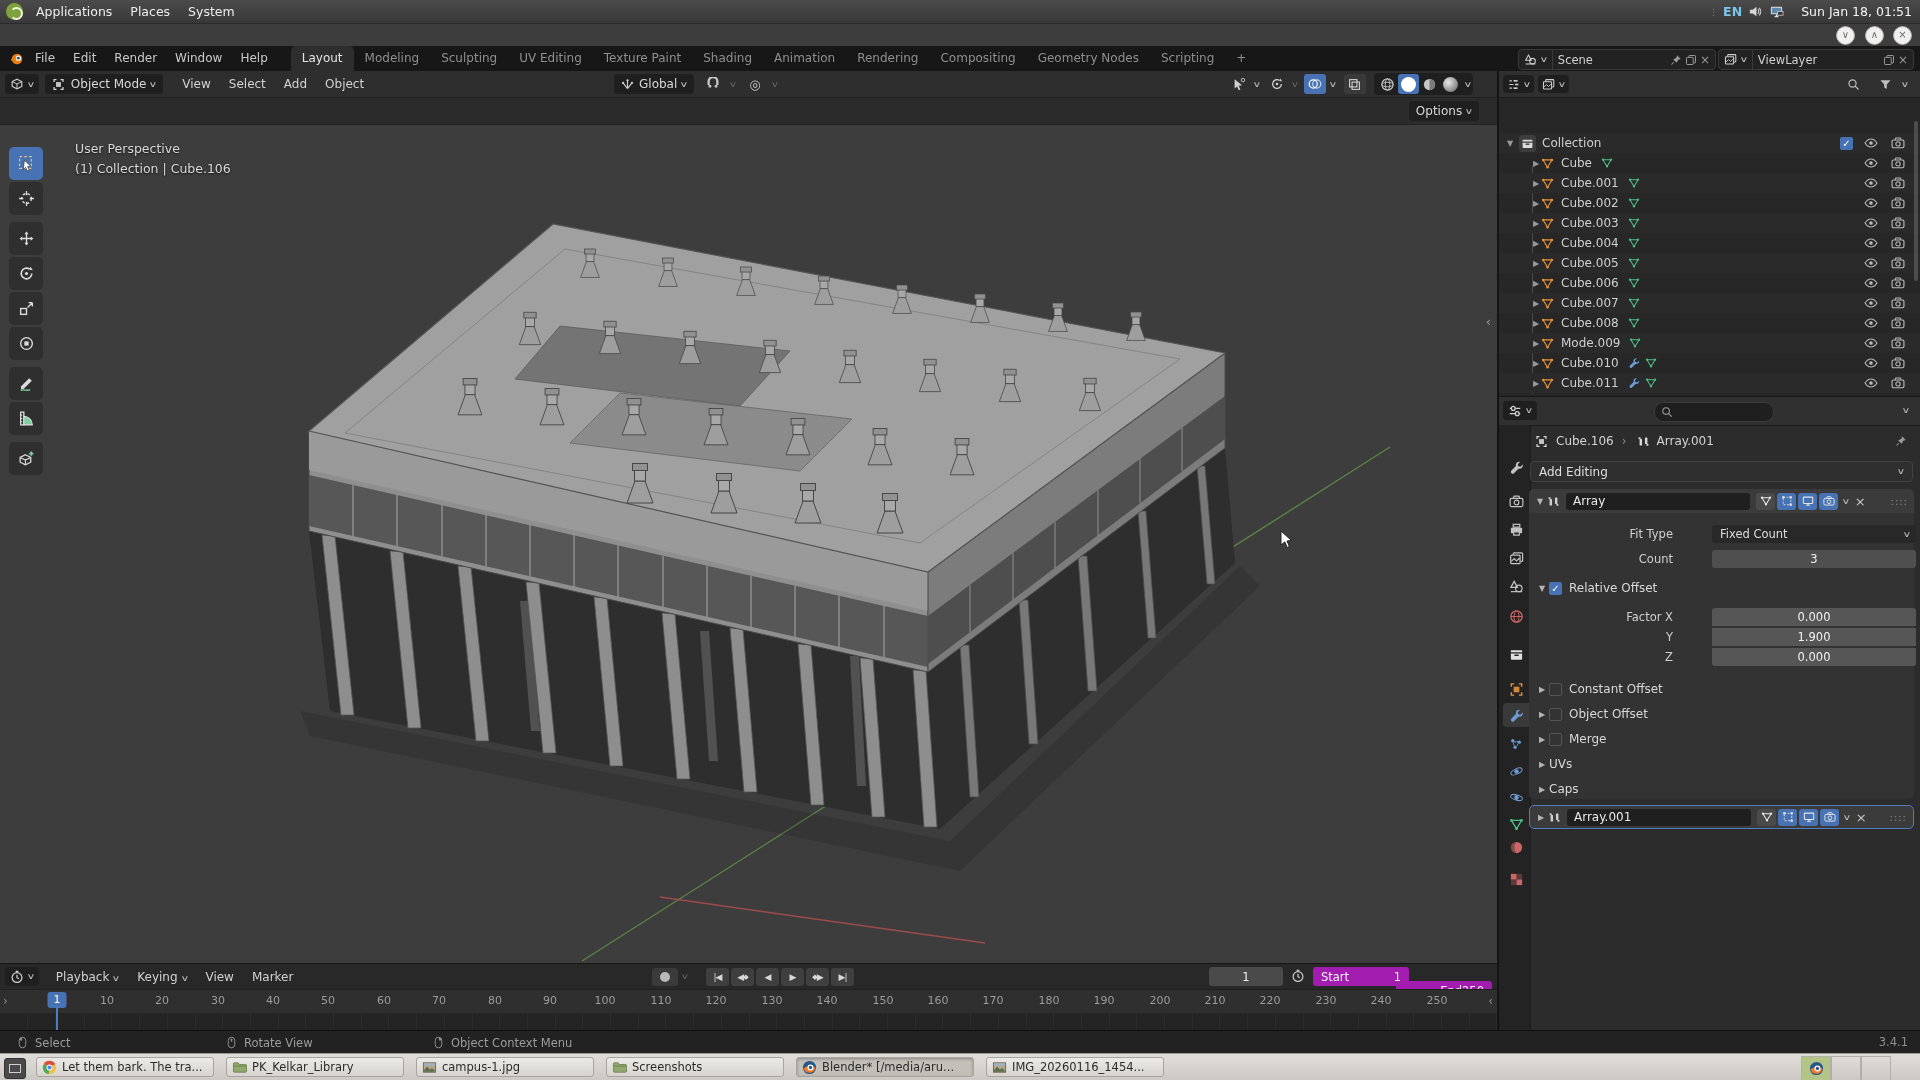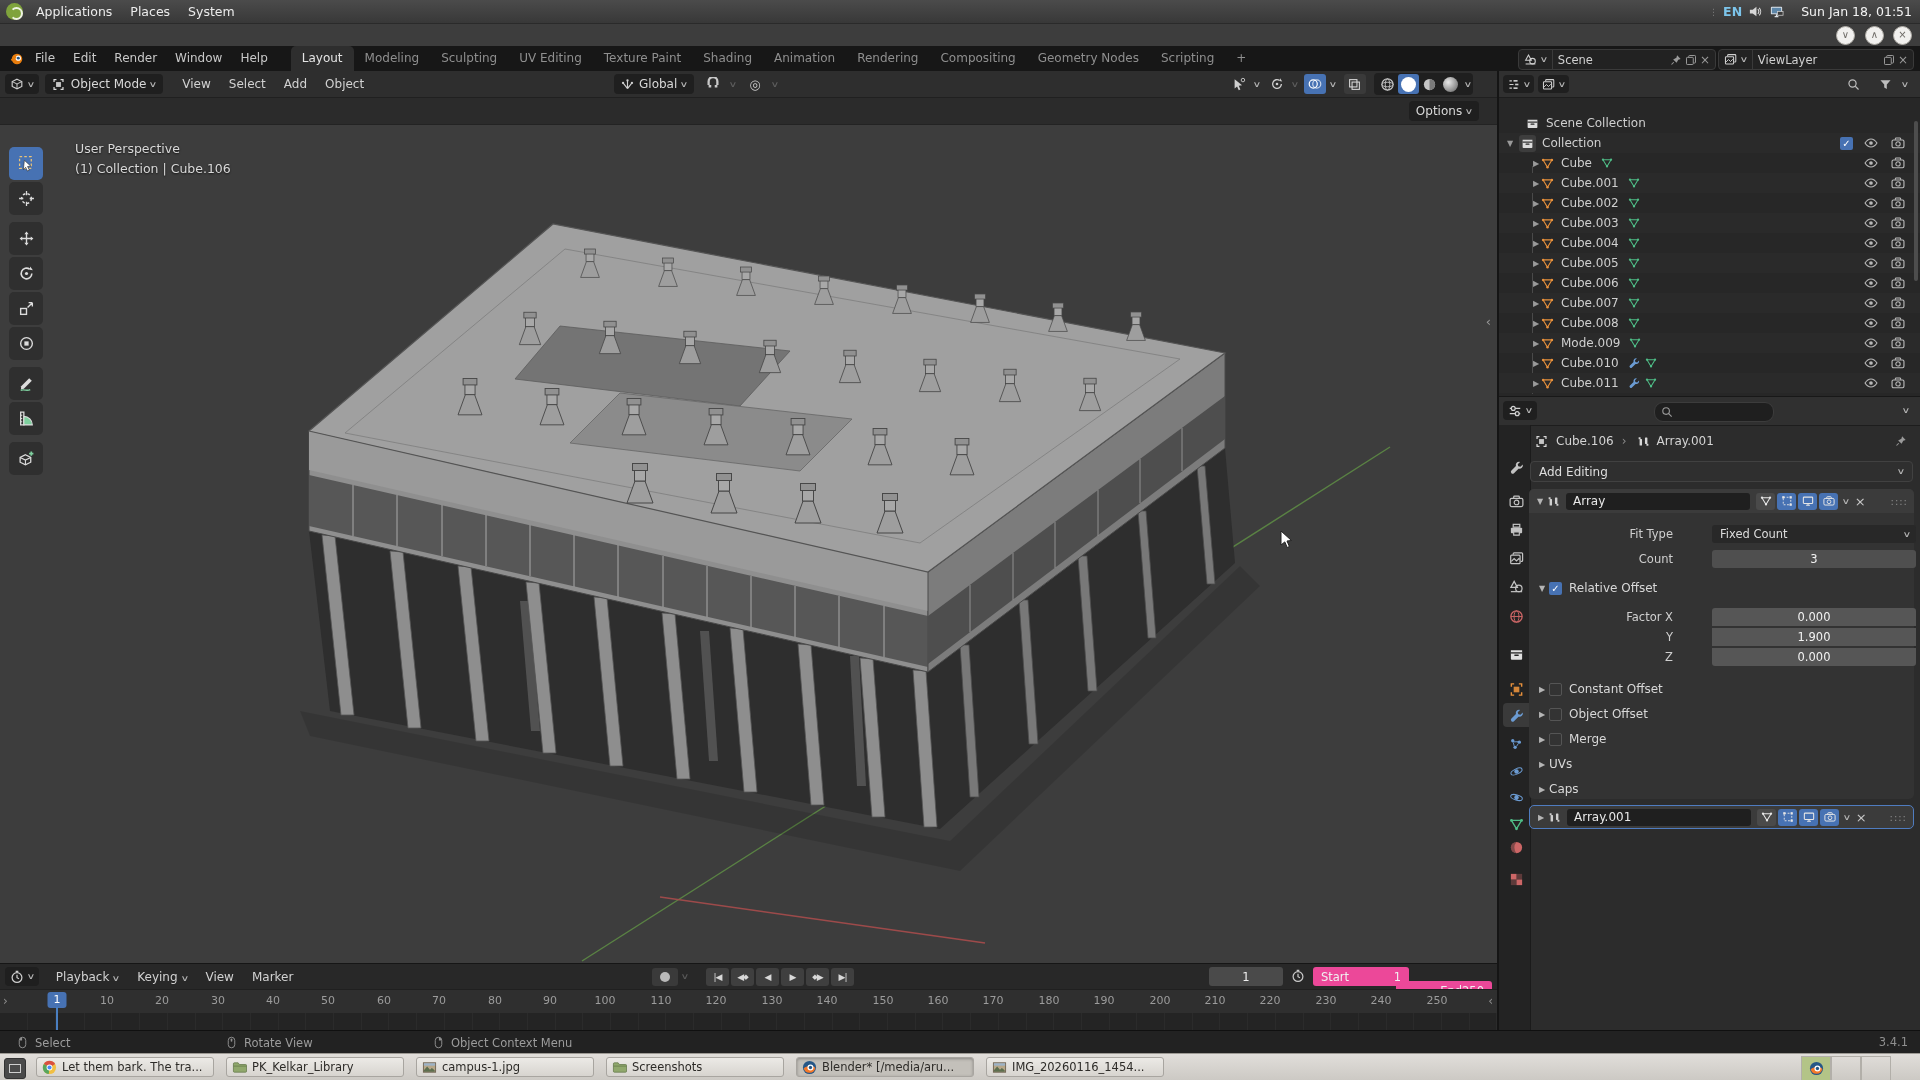--- a/index.html
+++ b/index.html
@@ -104,21 +104,21 @@
   .tl-h{position:absolute;left:0;top:0;width:1497px;height:25px;background:#282828;}
   .ruler{position:absolute;left:0;top:25px;width:1497px;height:24px;background:#2f2f2f;border-top:1px solid #202020;}
   .track{position:absolute;left:0;top:49px;width:1497px;height:18px;background:#242424;
          background-image:repeating-linear-gradient(90deg,#2b2b2b 0 1px,transparent 1px 27.7px);background-position:56px 0;}
   .tick{position:absolute;top:4px;transform:translateX(-50%);color:#9c9c9c;font-size:11px;}
   .tick.cur{background:#4772b3;color:#fff;border-radius:3px;padding:0 6px;top:2px;line-height:16px;}
   .playhead{position:absolute;left:56px;top:43px;width:2px;height:24px;background:#4a7fc1;}
   .pbb{width:23px;height:18px;background:#3f3f3f;border-radius:3px;margin-left:2px;color:#d8d8d8;font-size:9px;
        display:flex;align-items:center;justify-content:center;letter-spacing:-1px;}
   .tlf{position:absolute;height:19px;border-radius:3px;background:#4a4a4a;color:#f0f0f0;font-size:11.5px;display:flex;align-items:center;justify-content:center;}
-  .tlse{background:#ec4899;}
+  .tlse{background:#a21caf;}
   
   .sbar{left:0;top:1030px;width:1920px;height:23px;background:#222;border-top:1px solid #101010;color:#9c9c9c;font-size:11.5px;box-sizing:border-box;}
   .sgrp{position:absolute;top:0;height:23px;display:flex;align-items:center;color:#9c9c9c;}
   .sgrp svg{margin-right:6px;color:#8f8f8f;}
   .sver{position:absolute;right:12px;line-height:23px;color:#8f8f8f;}
   
   .task{left:0;top:1053px;width:1920px;height:27px;background:linear-gradient(#e1deda,#ccc9c4);border-top:1px solid #9d9a94;box-sizing:border-box;}
   .tkbtn{position:absolute;top:3px;height:20px;width:178px;border:1px solid #a8a5a0;border-radius:3px;
          background:linear-gradient(#eceae6,#d7d4cf);display:flex;align-items:center;padding:0 5px;box-sizing:border-box;
          font-size:11.5px;color:#2d2b28;white-space:nowrap;overflow:hidden;}
@@ -695,27 +695,20 @@
         <svg class="ic" width="13" height="13" viewBox="0 0 16 16" style="position:absolute;left:348px;color:#bdbdbd">
             <use href="#s-search"></use>
           </svg>
         <svg class="ic" width="13" height="13" viewBox="0 0 16 16" style="position:absolute;left:380px;color:#bdbdbd">
             <use href="#s-funnel"></use>
           </svg>
         <span class="cv" style="position:absolute;left:399px">∨</span>
       </div>
       <div class="treeline"></div>
 
-      <div class="orow" style="top:42px">
-        <span style="width:27px"></span>
-          <svg class="ic obx" width="13" height="13" viewBox="0 0 16 16">
-            <use href="#s-box"></use>
-          </svg>
-        <span style="margin-left:7px">Scene Collection</span>
-      </div>
       <div class="orow alt" style="top:62px">
         <span class="ocar" style="margin-left:6px">▼</span>
         <span style="width:4px"></span>
           <svg class="ic obx" width="13" height="13" viewBox="0 0 16 16" style="background:#3d3d3d;border-radius:3px;padding:2px">
             <use href="#s-box"></use>
           </svg>
         <span style="margin-left:6px">Collection</span>
         <span class="ochk">✓</span>
         <svg class="ic oeye" width="14" height="14" viewBox="0 0 16 16">
             <use href="#s-eye"></use>

